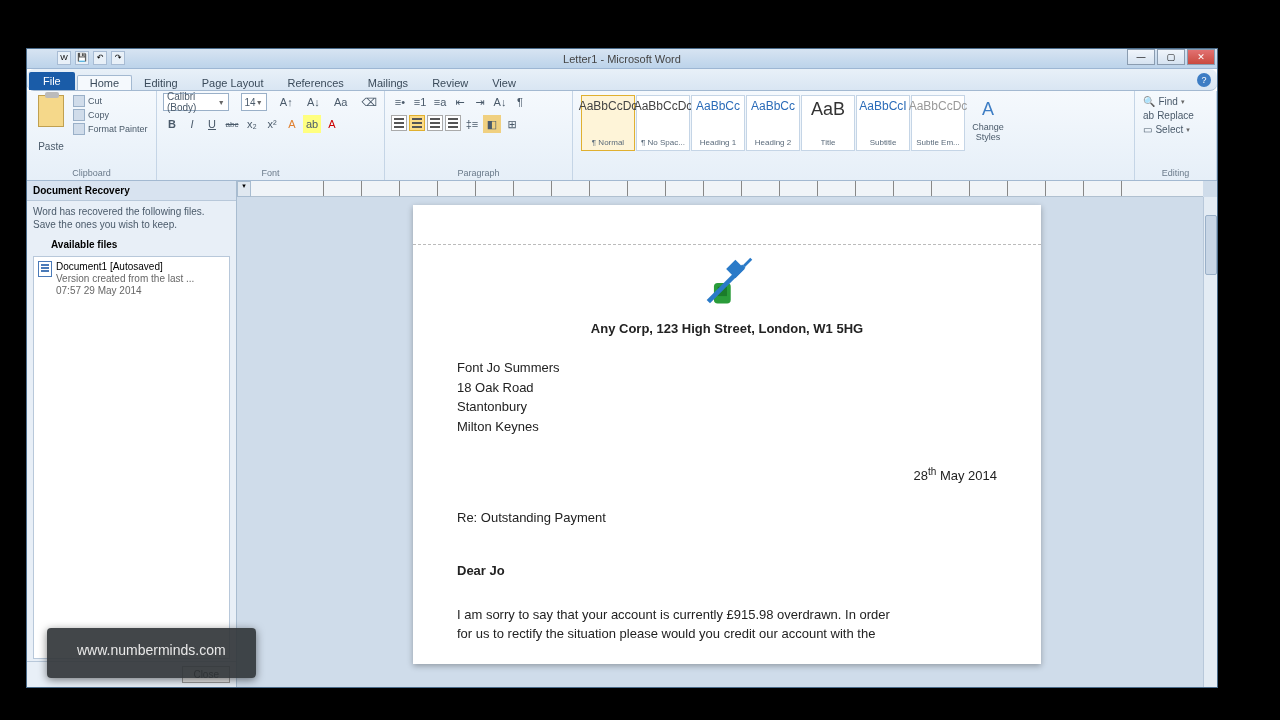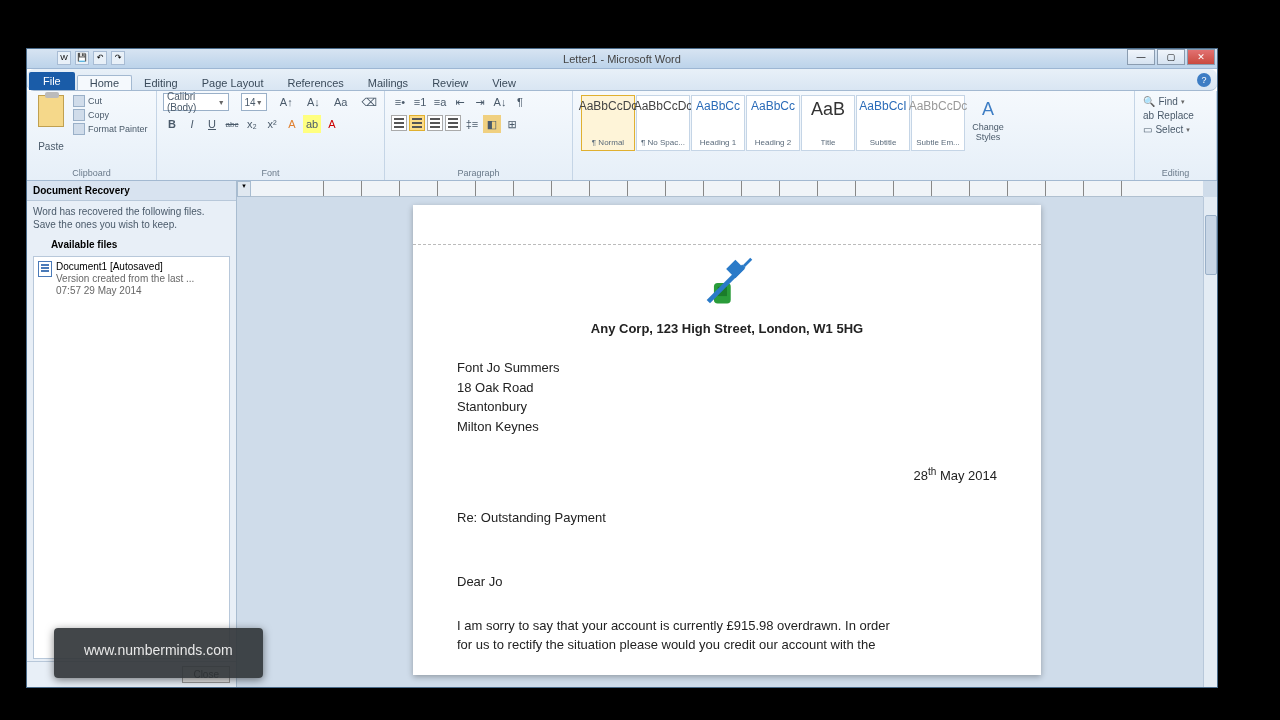--- a/index.html
+++ b/index.html
@@ -64,26 +64,26 @@
 .page-wrap { position: absolute; top: 16px; left: 14px; right: 14px; bottom: 0; overflow: auto; background: #cfdcea; }
 .page { width: 628px; margin: 8px auto 0; background: #fff; box-shadow: 0 2px 6px rgba(0,0,0,.3); padding: 0; }
 .pg-header { height: 40px; border-bottom: 1px dashed #bbb; }
 .pg-body { padding: 10px 44px 20px; font-family: Calibri, sans-serif; font-size: 13px; color: #222; line-height: 1.5; }
 .logo-row { text-align: center; }
 .logo-svg { width: 56px; height: 56px; }
 .company-addr { text-align: center; font-weight: bold; font-size: 13px; margin-top: 2px; }
 .addr-block { margin-top: 20px; }
 .date-row { text-align: right; margin-top: 28px; }
 .re-row { margin-top: 22px; }
-.dear-row { margin-top: 45px; }
+.dear-row { margin-top: 34px; font-weight: bold; }
 .body-row { margin-top: 24px; }
 .page-badge { position: absolute; right: 28px; top: 26px; background: #f4f0e4; border: 1px solid #c8bc94; padding: 2px 18px; font-size: 10px; color: #5a5040; }
 .vscroll { position: absolute; right: 0; top: 16px; bottom: 0; width: 14px; background: #e4ecf4; border-left: 1px solid #b8c8da; }
 .vscroll-thumb { position: absolute; top: 18px; width: 12px; left: 1px; height: 60px; background: #c8d6e6; border: 1px solid #9ab0c8; border-radius: 2px; }
-.overlay-url { position: absolute; left: 54px; bottom: 42px; background: rgba(50,54,58,.92); color: #e8e8e8; padding: 14px 30px 20px; font-size: 14px; border-radius: 4px; box-shadow: 0 2px 8px rgba(0,0,0,.5); }
+.overlay-url { position: absolute; left: 47px; bottom: 42px; background: rgba(50,54,58,.92); color: #e8e8e8; padding: 14px 30px 20px; font-size: 14px; border-radius: 4px; box-shadow: 0 2px 8px rgba(0,0,0,.5); }
 .sup { font-size: 10px; vertical-align: super; }
 .align-btn { width: 16px; height: 16px; border: 1px solid #aaa; background: #fff; position: relative; }
 .align-btn::before { content:""; position:absolute; top:2px; left:2px; right:2px; height:2px; background:#555; box-shadow: 0 4px 0 #555, 0 8px 0 #555; }
 .align-btn.sel { background: #fddc86; border-color: #e0b030; }
 </style>
 </head>
 <body>
 
 <div class="app-window">
 

